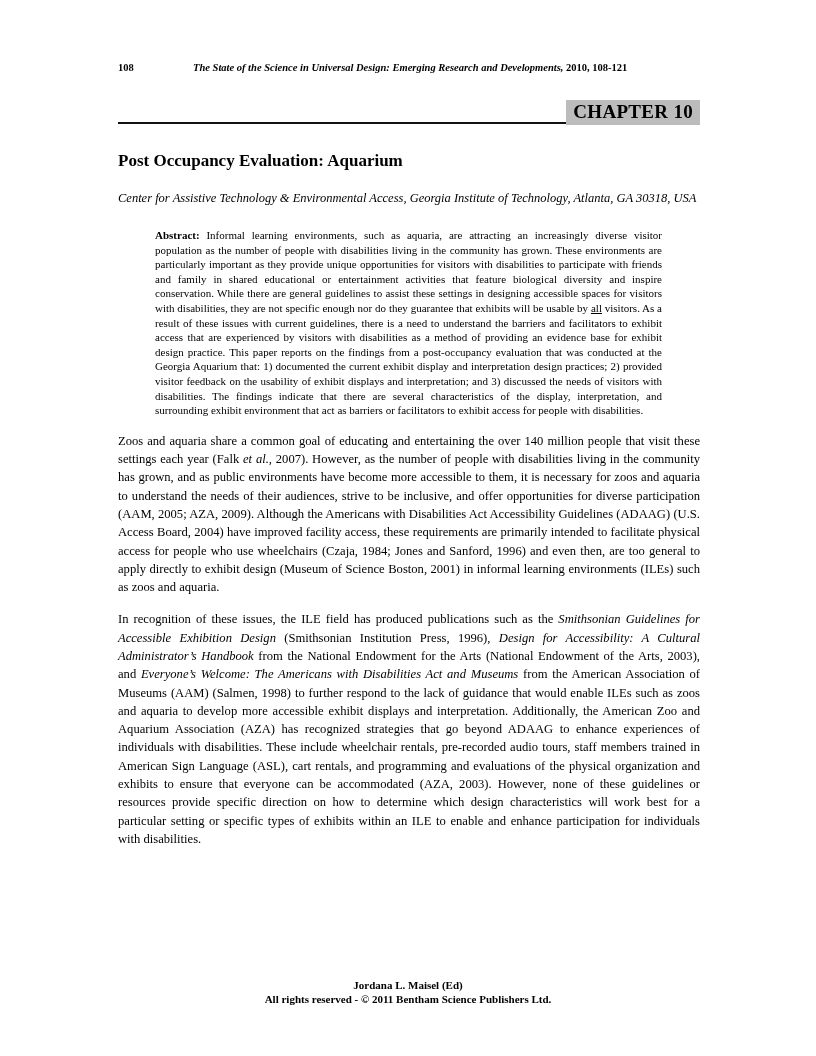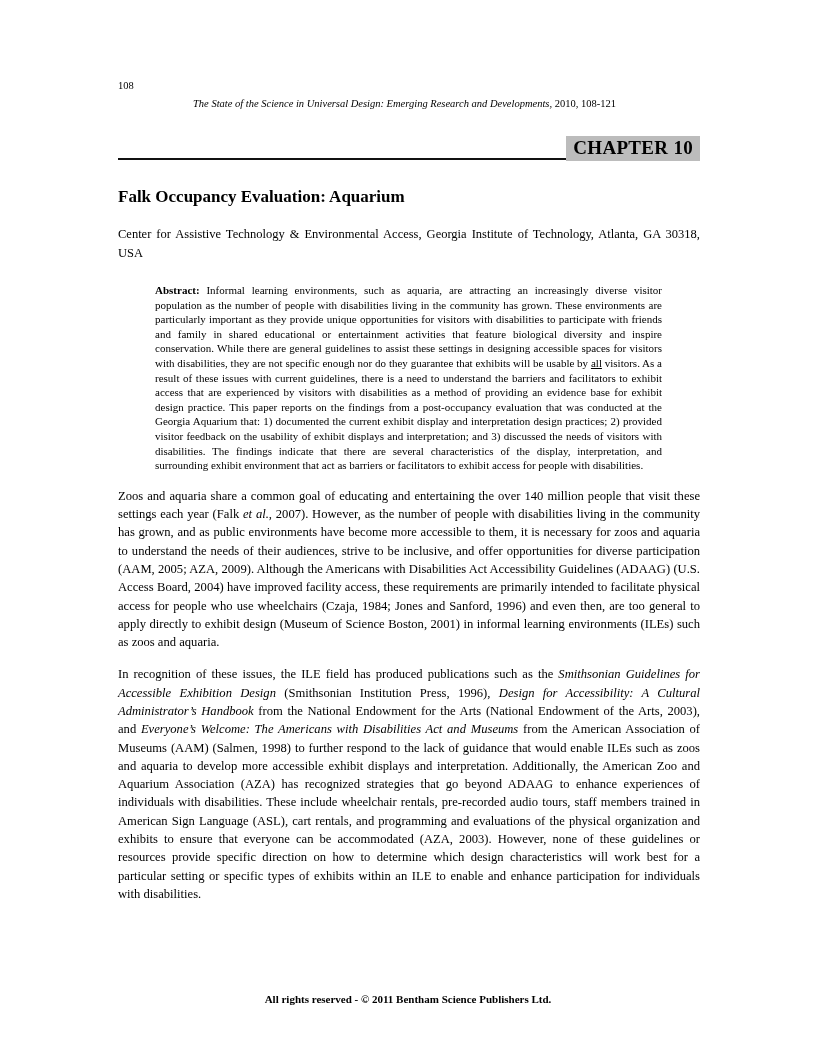--- a/index.html
+++ b/index.html
@@ -15,29 +15,29 @@
     margin: 0 auto;
     background: #ffffff;
     color: #000000;
     box-sizing: border-box;
     padding: 62px 116px 0 118px;
     overflow: hidden;
   }
   
   .running-head {
     display: flex;
-    align-items: center;
+    align-items: flex-end;
     font-size: 10.5px;
-    font-weight: normal;
+    font-weight: bold;
   }
   .running-head .pagenum {
     width: 75px;
     flex: 0 0 75px;
   }
-  .running-head .journal { font-style: italic; margin-top: 36px; }
+  .running-head .journal { font-style: italic; }
   .running-head .journal-suffix { font-style: normal; }
   .chapter-row {
     text-align: right;
     margin-top: 27px;
   }
   .chapter-badge {
     display: inline-block;
     background: #bcbcbc;
     font-size: 19px;
     font-weight: bold;
@@ -55,20 +55,21 @@
     font-size: 17px;
     font-weight: bold;
     margin: 27px 0 0 0;
   }
   .author {
     font-size: 13.5px;
     font-weight: bold;
     margin-top: 26px;
   }
   .affiliation {
+    font-style: italic;
     font-size: 12.5px;
     line-height: 19px;
     text-align: justify;
     margin-top: 18px;
   }
   
   .abstract {
     margin: 20px 38px 0 37px;
     font-size: 11px;
     line-height: 14.6px;
@@ -110,28 +111,29 @@
   <div class="running-head">
     <span class="pagenum">108</span>
     <span class="journal"><span>The State of the Science in Universal Design: Emerging Research and Developments,</span><span class="journal-suffix"> 2010, 108-121</span></span>
   </div>
 
   <div class="chapter-row">
     <span class="chapter-badge">CHAPTER 10</span>
   </div>
   <hr class="rule">
 
-  <h1 class="doc-title">Falk Occupancy Evaluation: Aquarium</h1>
+  <h1 class="doc-title">Post Occupancy Evaluation: Aquarium</h1>
 
 
   <div class="affiliation">Center for Assistive Technology &amp; Environmental Access, Georgia Institute of Technology, Atlanta, GA 30318, USA</div>
 
   <div class="abstract"><span class="r-b">Abstract:</span><span> Informal learning environments, such as aquaria, are attracting an increasingly diverse visitor population as the number of people with disabilities living in the community has grown. These environments are particularly important as they provide unique opportunities for visitors with disabilities to participate with friends and family in shared educational or entertainment activities that feature biological diversity and inspire conservation. While there are general guidelines to assist these settings in designing accessible spaces for visitors with disabilities, they are not specific enough nor do they guarantee that exhibits will be usable by </span><span class="r-u">all</span><span> visitors. As a result of these issues with current guidelines, there is a need to understand the barriers and facilitators to exhibit access that are experienced by visitors with disabilities as a method of providing an evidence base for exhibit design practice. This paper reports on the findings from a post-occupancy evaluation that was conducted at the Georgia Aquarium that: 1) documented the current exhibit display and interpretation design practices; 2) provided visitor feedback on the usability of exhibit displays and interpretation; and 3) discussed the needs of visitors with disabilities. The findings indicate that there are several characteristics of the display, interpretation, and surrounding exhibit environment that act as barriers or facilitators to exhibit access for people with disabilities.</span></div>
 
 
   <p class="body-para"><span>Zoos and aquaria share a common goal of educating and entertaining the over 140 million people that visit these settings each year (Falk </span><span class="r-i">et al.</span><span>, 2007). However, as the number of people with disabilities living in the community has grown, and as public environments have become more accessible to them, it is necessary for zoos and aquaria to understand the needs of their audiences, strive to be inclusive, and offer opportunities for diverse participation (AAM, 2005; AZA, 2009). Although the Americans with Disabilities Act Accessibility Guidelines (ADAAG) (U.S. Access Board, 2004) have improved facility access, these requirements are primarily intended to facilitate physical access for people who use wheelchairs (Czaja, 1984; Jones and Sanford, 1996) and even then, are too general to apply directly to exhibit design (Museum of Science Boston, 2001) in informal learning environments (ILEs) such as zoos and aquaria.</span></p>
   <p class="body-para"><span>In recognition of these issues, the ILE field has produced publications such as the </span><span class="r-i">Smithsonian Guidelines for Accessible Exhibition Design</span><span> (Smithsonian Institution Press, 1996), </span><span class="r-i">Design for Accessibility: A Cultural Administrator’s Handbook</span><span> from the National Endowment for the Arts (National Endowment of the Arts, 2003), and </span><span class="r-i">Everyone’s Welcome: The Americans with Disabilities Act and Museums</span><span> from the American Association of Museums (AAM) (Salmen, 1998) to further respond to the lack of guidance that would enable ILEs such as zoos and aquaria to develop more accessible exhibit displays and interpretation. Additionally, the American Zoo and Aquarium Association (AZA) has recognized strategies that go beyond ADAAG to enhance experiences of individuals with disabilities. These include wheelchair rentals, pre-recorded audio tours, staff members trained in American Sign Language (ASL), cart rentals, and programming and evaluations of the physical organization and exhibits to ensure that everyone can be accommodated (AZA, 2003). However, none of these guidelines or resources provide specific direction on how to determine which design characteristics will work best for a particular setting or specific types of exhibits within an ILE to enable and enhance participation for individuals with disabilities.</span></p>
 
   <div class="page-footer">
+    <div>Jordana L. Maisel (Ed)</div>
     <div>All rights reserved - © 2011 Bentham Science Publishers Ltd.</div>
   </div>
 
 </div>
 
 </body></html>

